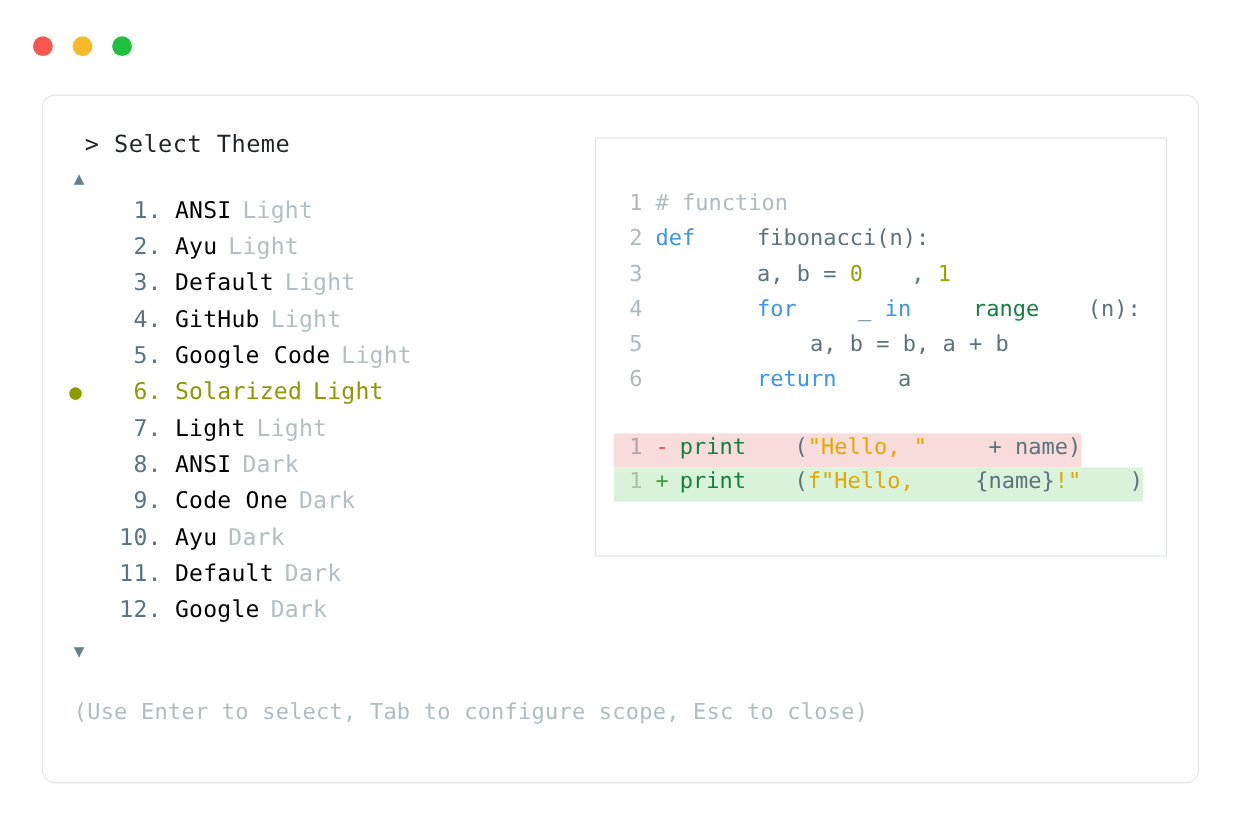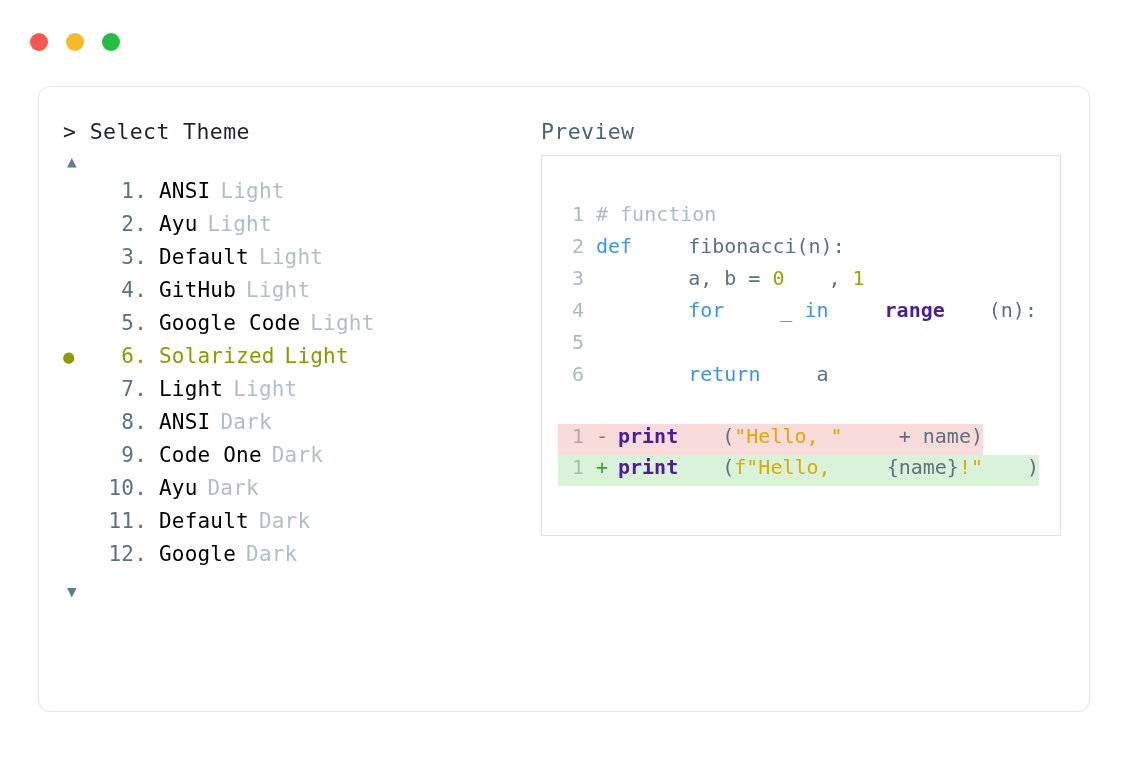--- a/index.html
+++ b/index.html
@@ -67,21 +67,21 @@
     left: 498px;
     top: 30px;
     width: 535px;
   }
 
   .pane-title {
     font-size: 21.5px;
     letter-spacing: 0.4px;
     color: #1f2328;
     white-space: pre;
-    margin: 0 0 4px 0;
+    margin: 0 0 4px 14px;
     line-height: 30px;
   }
   .pane-title.preview {
     color: #51636b;
     margin-left: 4px;
   }
 
   
   .scroll-arrow {
     font-size: 16px;
@@ -152,21 +152,21 @@
     flex: 0 0 26px;
     text-align: right;
     color: #aeb9bf;
     margin-right: 12px;
   }
   .code-text { color: #5d727c; }
 
   .tok-comment { color: #b0bbc1; }
   .tok-kw      { color: #3b95e8; }
   .tok-num     { color: #95a400; }
-  .tok-builtin { color: #4c1d95; font-weight: bold; }
+  .tok-builtin { color: #15803d; }
   .tok-str     { color: #e0a800; }
   .tok-plain   { color: #5d727c; margin-left: 44px; }
 
   .code-gap { height: 30px; }
 
   .diff-line {
     display: flex;
     align-items: baseline;
     height: 31px;
     font-size: 20px;
@@ -222,33 +222,33 @@
           <li class="theme-row"><span class="bullet-cell"></span><span class="num-cell">8.</span><span class="name-cell">ANSI</span><span class="variant-cell">Dark</span></li>
           <li class="theme-row"><span class="bullet-cell"></span><span class="num-cell">9.</span><span class="name-cell">Code One</span><span class="variant-cell">Dark</span></li>
           <li class="theme-row"><span class="bullet-cell"></span><span class="num-cell">10.</span><span class="name-cell">Ayu</span><span class="variant-cell">Dark</span></li>
           <li class="theme-row"><span class="bullet-cell"></span><span class="num-cell">11.</span><span class="name-cell">Default</span><span class="variant-cell">Dark</span></li>
           <li class="theme-row"><span class="bullet-cell"></span><span class="num-cell">12.</span><span class="name-cell">Google</span><span class="variant-cell">Dark</span></li>
         </ul>
       <div class="scroll-arrow arrow-down">▼</div>
     </div>
 
     <div class="col-right">
-      <div class="pane-title preview">Preview</div>
       <div class="preview-box">
         <div id="code-block">
             <div class="code-line"><span class="lineno">1</span><span class="code-text"><span class="tok-comment"># function</span></span></div>
             <div class="code-line"><span class="lineno">2</span><span class="code-text"><span class="tok-kw">def </span><span class="tok-plain">fibonacci(n):</span></span></div>
             <div class="code-line"><span class="lineno">3</span><span class="code-text"><span class="tok-plain">    a, b = </span><span class="tok-num">0</span><span class="tok-plain">, </span><span class="tok-num">1</span></span></div>
             <div class="code-line"><span class="lineno">4</span><span class="code-text"><span class="tok-plain">    </span><span class="tok-kw">for</span><span class="tok-plain"> _ </span><span class="tok-kw">in</span><span class="tok-plain"> </span><span class="tok-builtin">range</span><span class="tok-plain">(n):</span></span></div>
-            <div class="code-line"><span class="lineno">5</span></div>
+            <div class="code-line"><span class="lineno">5</span><span class="code-text"><span class="tok-plain">        a, b = b, a + b</span></span></div>
             <div class="code-line"><span class="lineno">6</span><span class="code-text"><span class="tok-plain">    </span><span class="tok-kw">return</span><span class="tok-plain"> a</span></span></div>
           </div>
         <div class="code-gap"></div>
         <div id="diff-block">
             <div class="diff-line diff-del"><span class="lineno">1</span><span class="marker marker-del">-</span><span class="code-text"><span class="tok-builtin">print</span><span class="tok-plain">(</span><span class="tok-str">"Hello, "</span><span class="tok-plain"> + name)</span></span></div>
             <div class="diff-line diff-add"><span class="lineno">1</span><span class="marker marker-add">+</span><span class="code-text"><span class="tok-builtin">print</span><span class="tok-plain">(</span><span class="tok-str">f"Hello, </span><span class="tok-plain">{name}</span><span class="tok-str">!"</span><span class="tok-plain">)</span></span></div>
           </div>
       </div>
     </div>
 
   </div>
 
+  <div class="footer-hint">(Use Enter to select, Tab to configure scope, Esc to close)</div>
 </div>
 
 </body></html>

